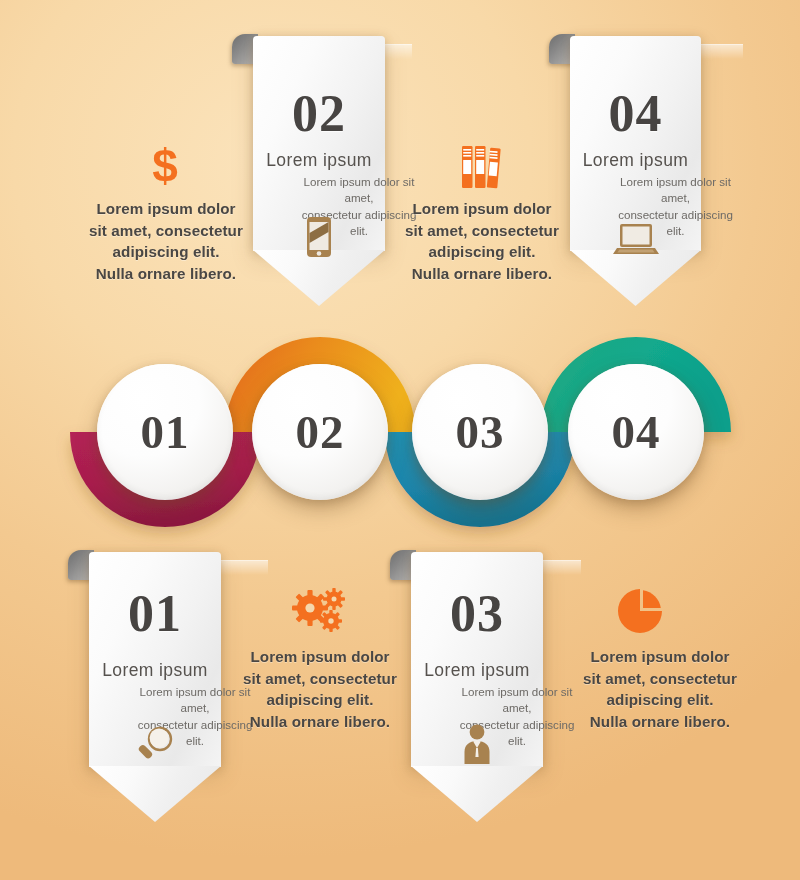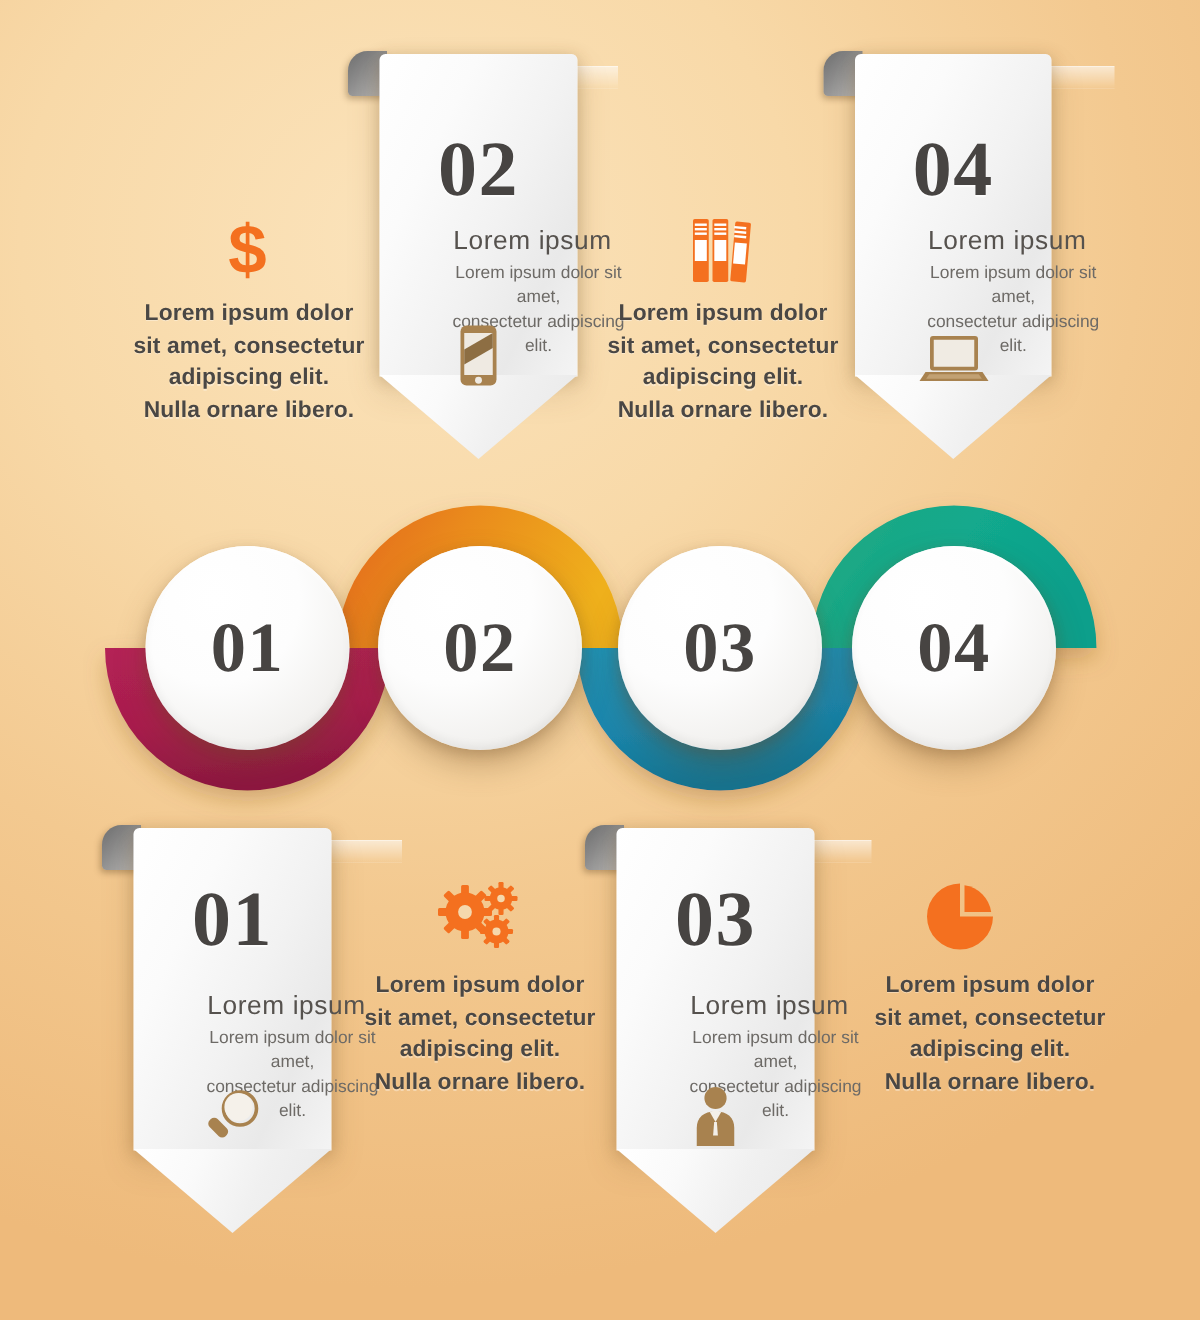--- a/index.html
+++ b/index.html
@@ -65,21 +65,21 @@
   .bnum{
     position:absolute;left:0;width:100%;text-align:center;
     font-family:"Liberation Serif", serif;
     font-weight:bold;
     color:#474442;
     letter-spacing:1px;
     text-shadow:0 1px 1px rgba(255,255,255,.8);
   }
   .btitle{
     position:absolute;left:0;width:100%;text-align:center;
-    color:#56524e;font-size:17.5px;letter-spacing:.4px;padding-left:36px;
+    color:#56524e;font-size:17.5px;letter-spacing:.4px;
   }
   .bsub{
     position:absolute;left:0;width:100%;text-align:center;
     color:#6d6a66;font-size:11.6px;line-height:1.42;white-space:pre-line;margin-left:40px;
   }
   .bicon{position:absolute;left:0;width:100%;display:flex;justify-content:center;}
 
   
   #wave{position:absolute;left:0;top:320px;width:800px;height:230px;}
 

